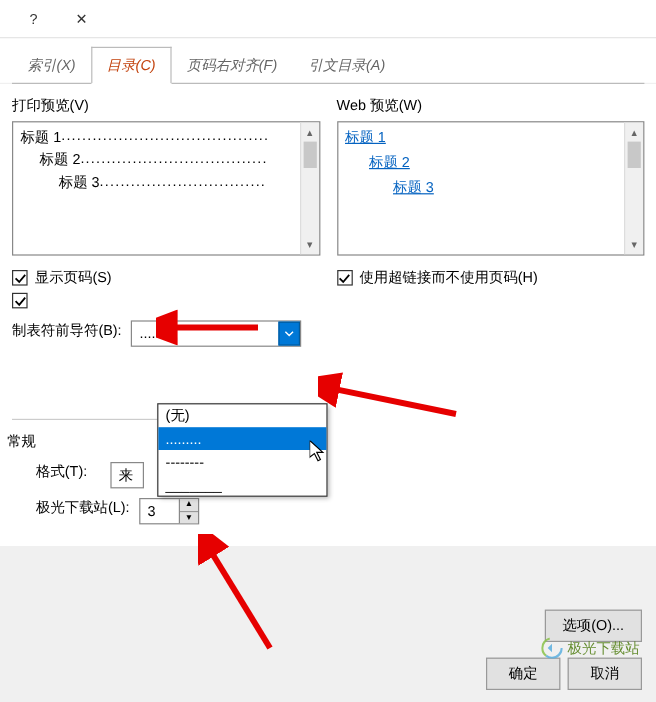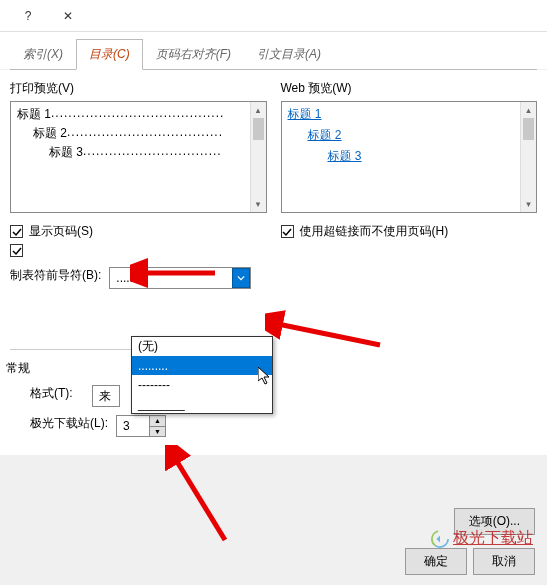--- a/index.html
+++ b/index.html
@@ -271,23 +271,22 @@
       align-items: center;
       gap: 4px;
       opacity: 0.85;
       z-index: 5;
     }
     .watermark .logo {
       width: 18px;
       height: 18px;
     }
     .watermark-text {
-      font-size: 16px;
-      color: #b91c1c;
-      text-decoration: underline;
+      font-size: 12px;
+      color: #4d7c0f;
     }
     .watermark-sub {
       font-size: 9px;
       color: #999;
       position: absolute;
       right: 14px;
       bottom: 26px;
     }
     .fieldset-label {
       font-size: 12px;

